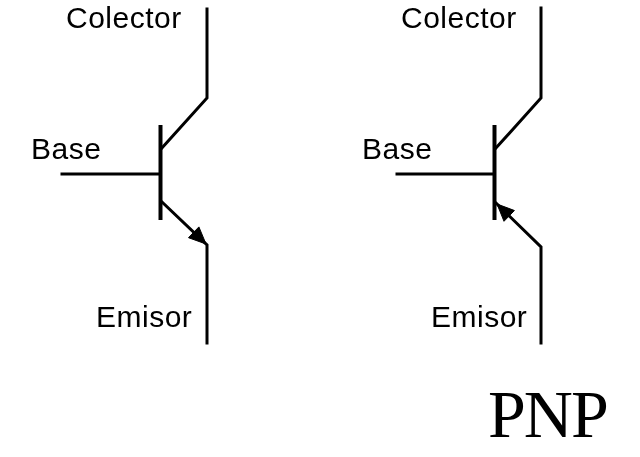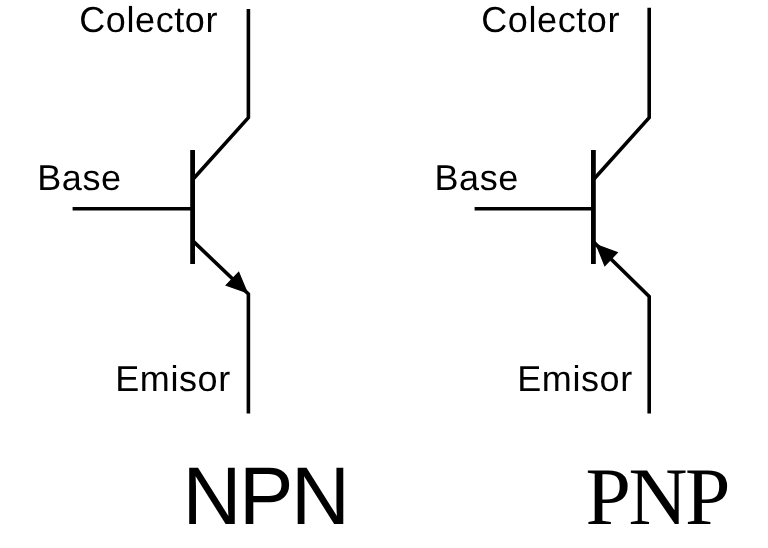--- a/index.html
+++ b/index.html
@@ -91,20 +91,19 @@
       <path class="bar" d="M494.5 127 L494.5 218"></path>
       <path class="lead" d="M397 174 L493 174"></path>
       <path class="lead" d="M496 203 L541 247 L541 343"></path>
       <polygon class="arrow" points="497,204 514.4,210.5 504,221.3"></polygon>
     </g>
   </svg>
 
   <div class="pin-label" id="npn-collector-label">Colector</div>
   <div class="pin-label" id="npn-base-label">Base</div>
   <div class="pin-label" id="npn-emitter-label">Emisor</div>
-  <div class="type-label" id="npn-type-label">NPN</div>
 
   <div class="pin-label" id="pnp-collector-label">Colector</div>
   <div class="pin-label" id="pnp-base-label">Base</div>
   <div class="pin-label" id="pnp-emitter-label">Emisor</div>
   <div class="type-label" id="pnp-type-label">PNP</div>
 
 </div>
 
 </body></html>

